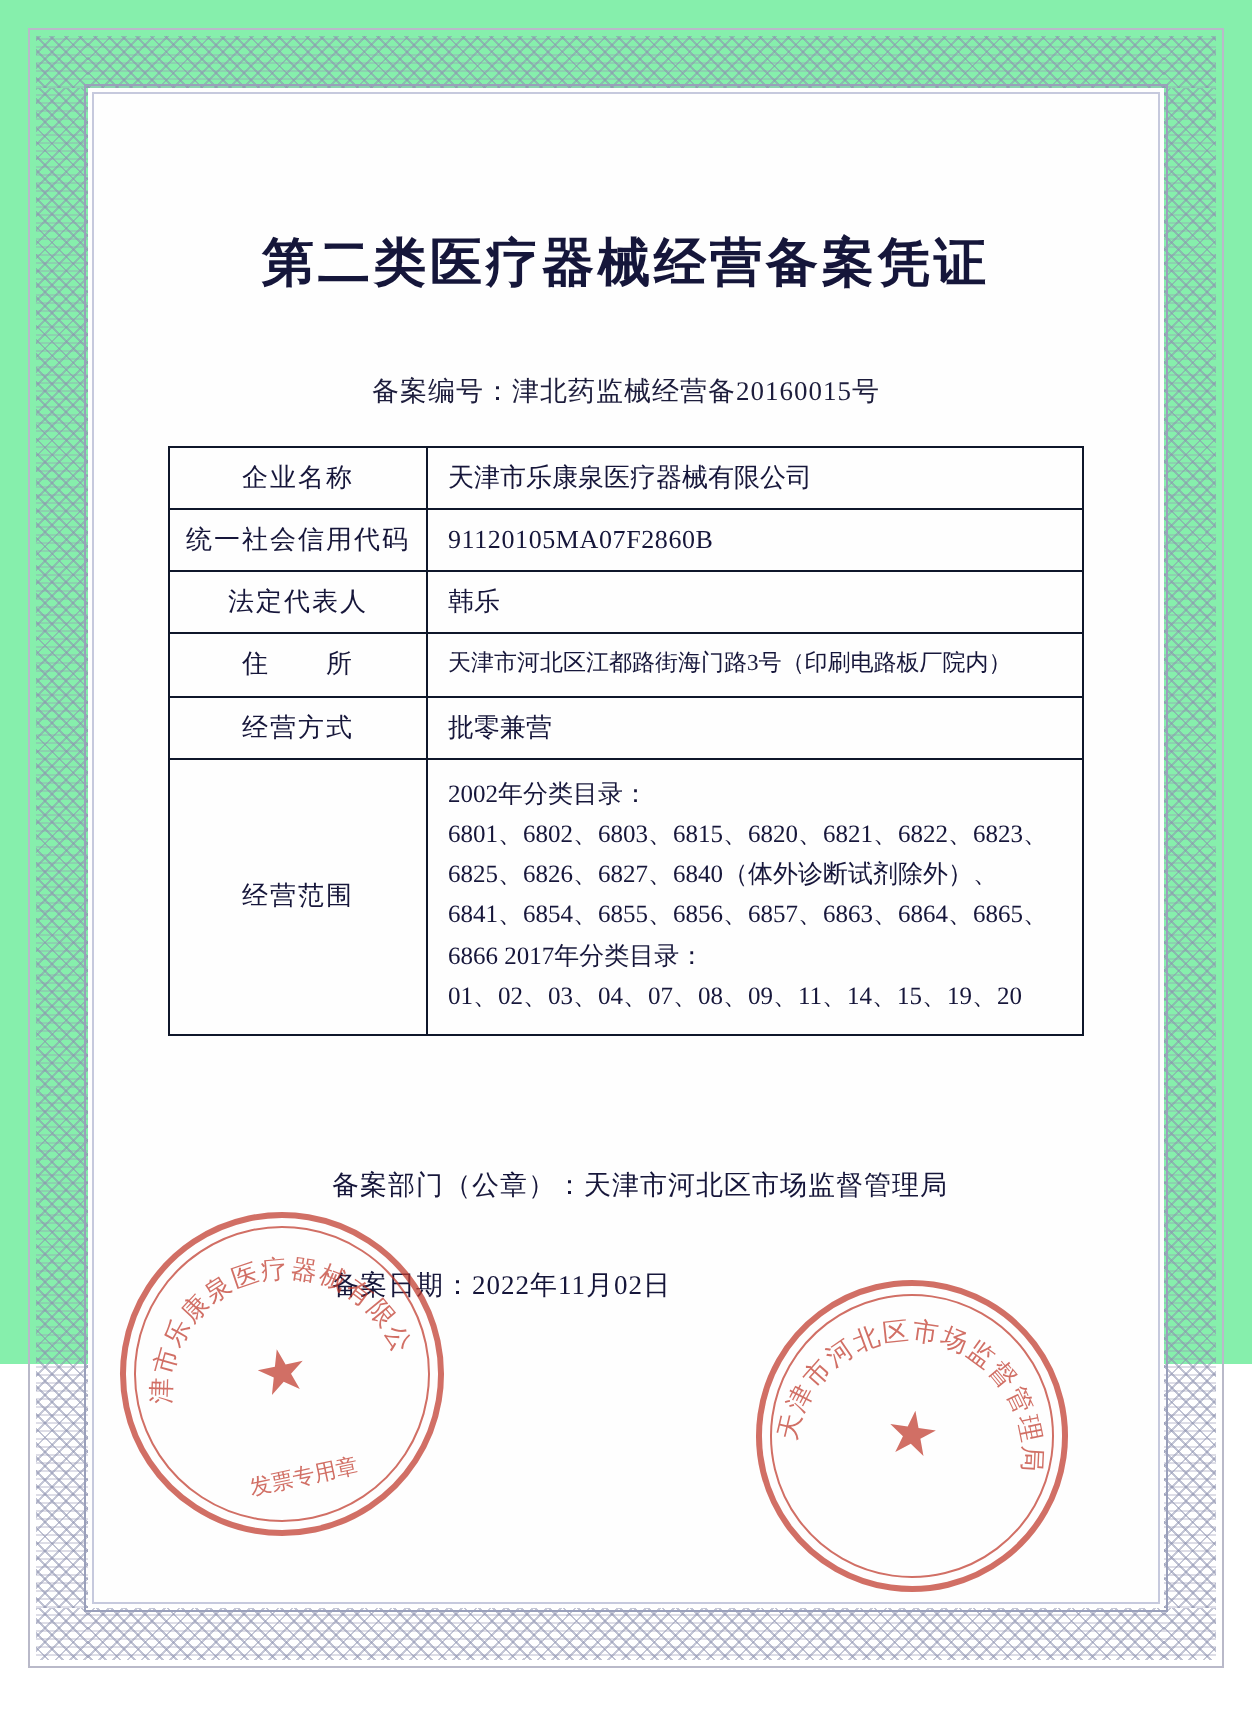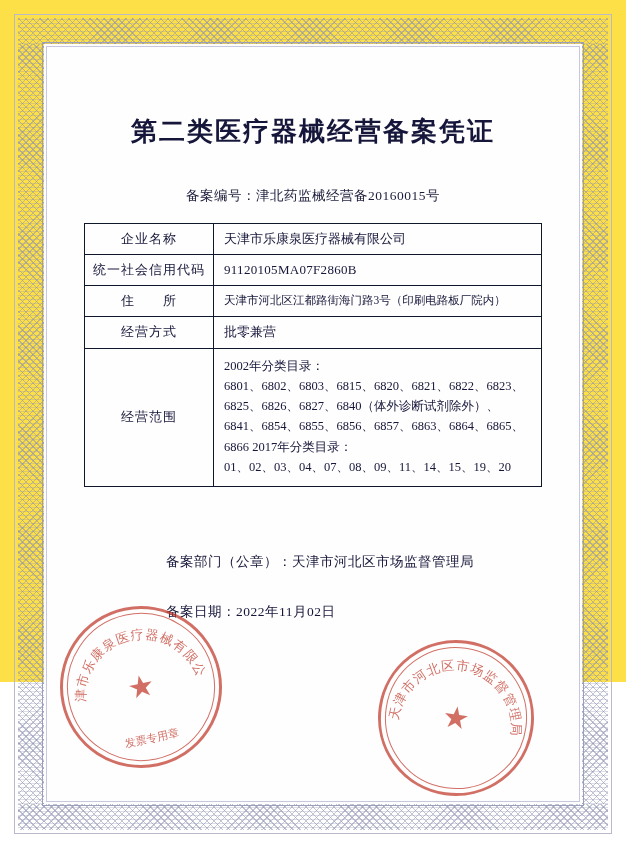--- a/index.html
+++ b/index.html
@@ -15,21 +15,21 @@
     position: relative;
     overflow: hidden;
   }
 
   
   .certificate {
     position: absolute;
     left: 0; top: 0;
     width: 626px;
     height: 682px;
-    background: #fde047;
+    background: #86efac;
     text-decoration: underline;
   }
 
   
   .border-outer {
     position: absolute;
     left: 14px; top: 14px;
     width: 598px; height: 820px;
     border: 1px solid #b9b9c9;
     box-sizing: border-box;
@@ -231,20 +231,24 @@
 
     <table class="info-table">
       <tbody>
         <tr>
           <td class="label">企业名称</td>
           <td class="value">天津市乐康泉医疗器械有限公司</td>
         </tr>
         <tr>
           <td class="label">统一社会信用代码</td>
           <td class="value mono">91120105MA07F2860B</td>
+        </tr>
+        <tr>
+          <td class="label">法定代表人</td>
+          <td class="value">韩乐</td>
         </tr>
         <tr>
           <td class="label">住　　所</td>
           <td class="value small">天津市河北区江都路街海门路3号（印刷电路板厂院内）</td>
         </tr>
         <tr>
           <td class="label">经营方式</td>
           <td class="value">批零兼营</td>
         </tr>
         <tr class="row-scope">

